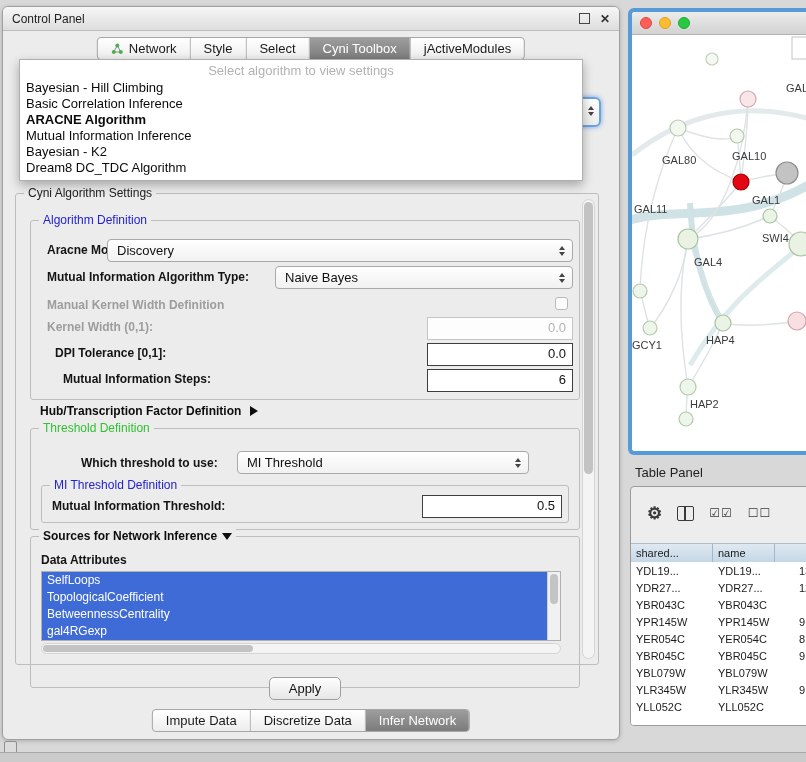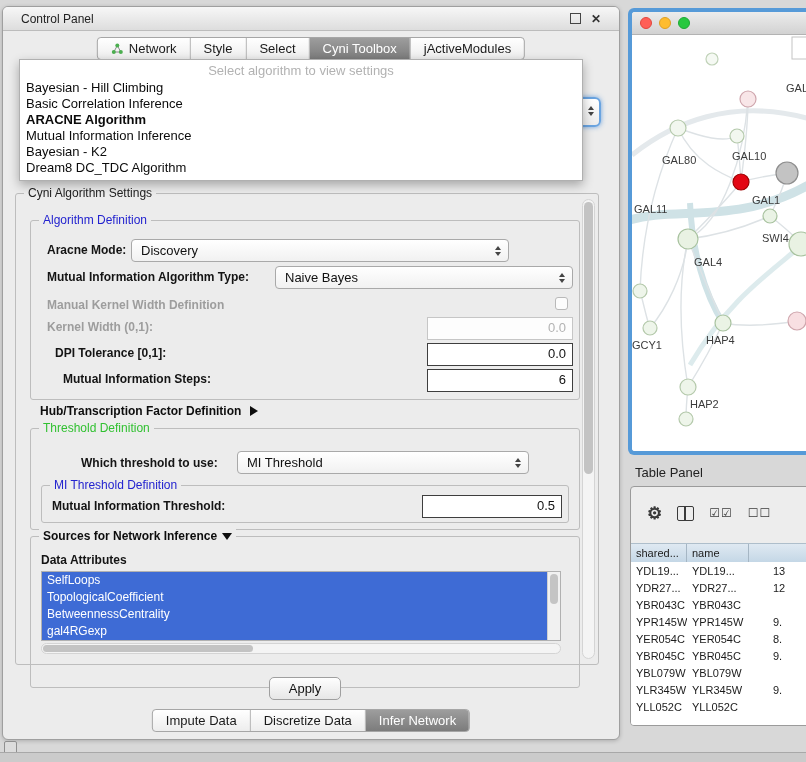--- a/index.html
+++ b/index.html
@@ -3,21 +3,21 @@
 <meta charset="utf-8">
 <style>
   html,body{margin:0;padding:0;}
   body{font-family:"Liberation Sans",sans-serif;}
   #app{position:relative;width:806px;height:762px;background:#d8d8d8;overflow:hidden;}
 
   
   .cp{position:absolute;left:2px;top:6px;width:618px;height:734px;background:#ececec;
       border:1px solid #9f9f9f;border-radius:6px;box-sizing:border-box;box-shadow:0 1px 4px rgba(0,0,0,.2);}
   .cp-titlebar{height:24px;background:linear-gradient(#f7f7f7,#dddddd);border-bottom:1px solid #bcbcbc;
-      border-radius:5px 5px 0 0;display:flex;align-items:center;padding:0 18px;box-sizing:border-box;}
+      border-radius:5px 5px 0 0;display:flex;align-items:center;padding:0 9px;box-sizing:border-box;}
   .cp-title{font-size:12px;color:#222;flex:1;}
   .win-float{width:9px;height:9px;border:1.5px solid #454545;margin-right:10px;}
   .win-close{font-size:12px;font-weight:bold;color:#333;line-height:12px;}
 
   .seg{display:flex;border:1px solid #a6a6a6;border-radius:4px;background:linear-gradient(#ffffff,#ededed);overflow:hidden;height:23px;box-sizing:border-box;}
   .seg-item{padding:0 13px;font-size:13px;color:#1a1a1a;border-left:1px solid #b5b5b5;display:flex;align-items:center;gap:5px;white-space:nowrap;}
   .seg-item:first-child{border-left:none;}
   .seg-item.on{background:linear-gradient(#9d9d9d,#7c7c7c);color:#fff;}
   .top-tabs{position:absolute;top:30px;left:50%;transform:translateX(-50%);}
   .bottom-tabs{position:absolute;top:702px;left:50%;transform:translateX(-50%);}
@@ -90,21 +90,21 @@
   .gear-icon{font-size:17px;color:#3a3a3a;font-weight:bold;}
   .cols-icon{position:relative;width:15px;height:13px;border:1.6px solid #3a3a3a;border-radius:2px;}
   .cols-icon::before{content:"";position:absolute;left:6px;top:0;bottom:0;width:1.6px;background:#3a3a3a;}
   .checks{font-size:12px;color:#3a3a3a;letter-spacing:1px;}
   .thead{position:absolute;top:56px;left:0;right:0;height:18px;display:flex;background:linear-gradient(#dfe9f2,#c4d7e6);
       border-top:1px solid #aebecb;border-bottom:1px solid #9fb2c1;}
   .thead .tcell{border-right:1px solid #a5b6c4;}
   .tcell{font-size:11px;color:#1b1b1b;display:flex;align-items:center;padding-left:5px;overflow:hidden;white-space:nowrap;box-sizing:border-box;}
   .tbody{position:absolute;top:75px;left:0;right:0;bottom:0;background:#fff;}
   .trow{display:flex;height:17px;}
-  .c1{width:56px;}
+  .c1{width:82px;}
   .c2{width:62px;}
   .c3{flex:1;padding-left:24px;}
 
   .corner-icon{position:absolute;left:4px;top:741px;width:11px;height:11px;border:1px solid #8f8f8f;background:#dcdcdc;border-radius:2px;}
   .bottom-strip{position:absolute;left:0;right:0;top:752px;height:10px;background:#cbcbcb;border-top:1px solid #a8a8a8;}
 </style>
 </head>
 <body>
 
 <div id="app">
@@ -161,21 +161,21 @@
       <span class="group-title">Cyni Algorithm Settings</span>
 
       <div class="vscroll" style="right:3px;top:5px;width:13px;height:460px;">
         <div class="thumb" style="top:2px;height:272px;"></div>
       </div>
 
       <div class="group" style="left:14px;top:26px;width:550px;height:180px;">
         <span class="group-title blue">Algorithm Definition</span>
 
         <span class="flabel" style="left:16px;top:22px;">Aracne Mode:</span>
-        <div class="combo" style="left:76px;top:18px;width:378px;height:23px;margin-left:24px;">
+        <div class="combo" style="left:76px;top:18px;width:466px;height:23px;">
           <span class="combo-val">Discovery</span>
           <span class="combo-arrows">
               <i class="up"></i>
               <i class="dn"></i>
             </span>
         </div>
 
         <span class="flabel" style="left:16px;top:49px;">Mutual Information Algorithm Type:</span>
         <div class="combo" style="left:244px;top:45px;width:298px;height:23px;">
           <span class="combo-val">Naive Bayes</span>

